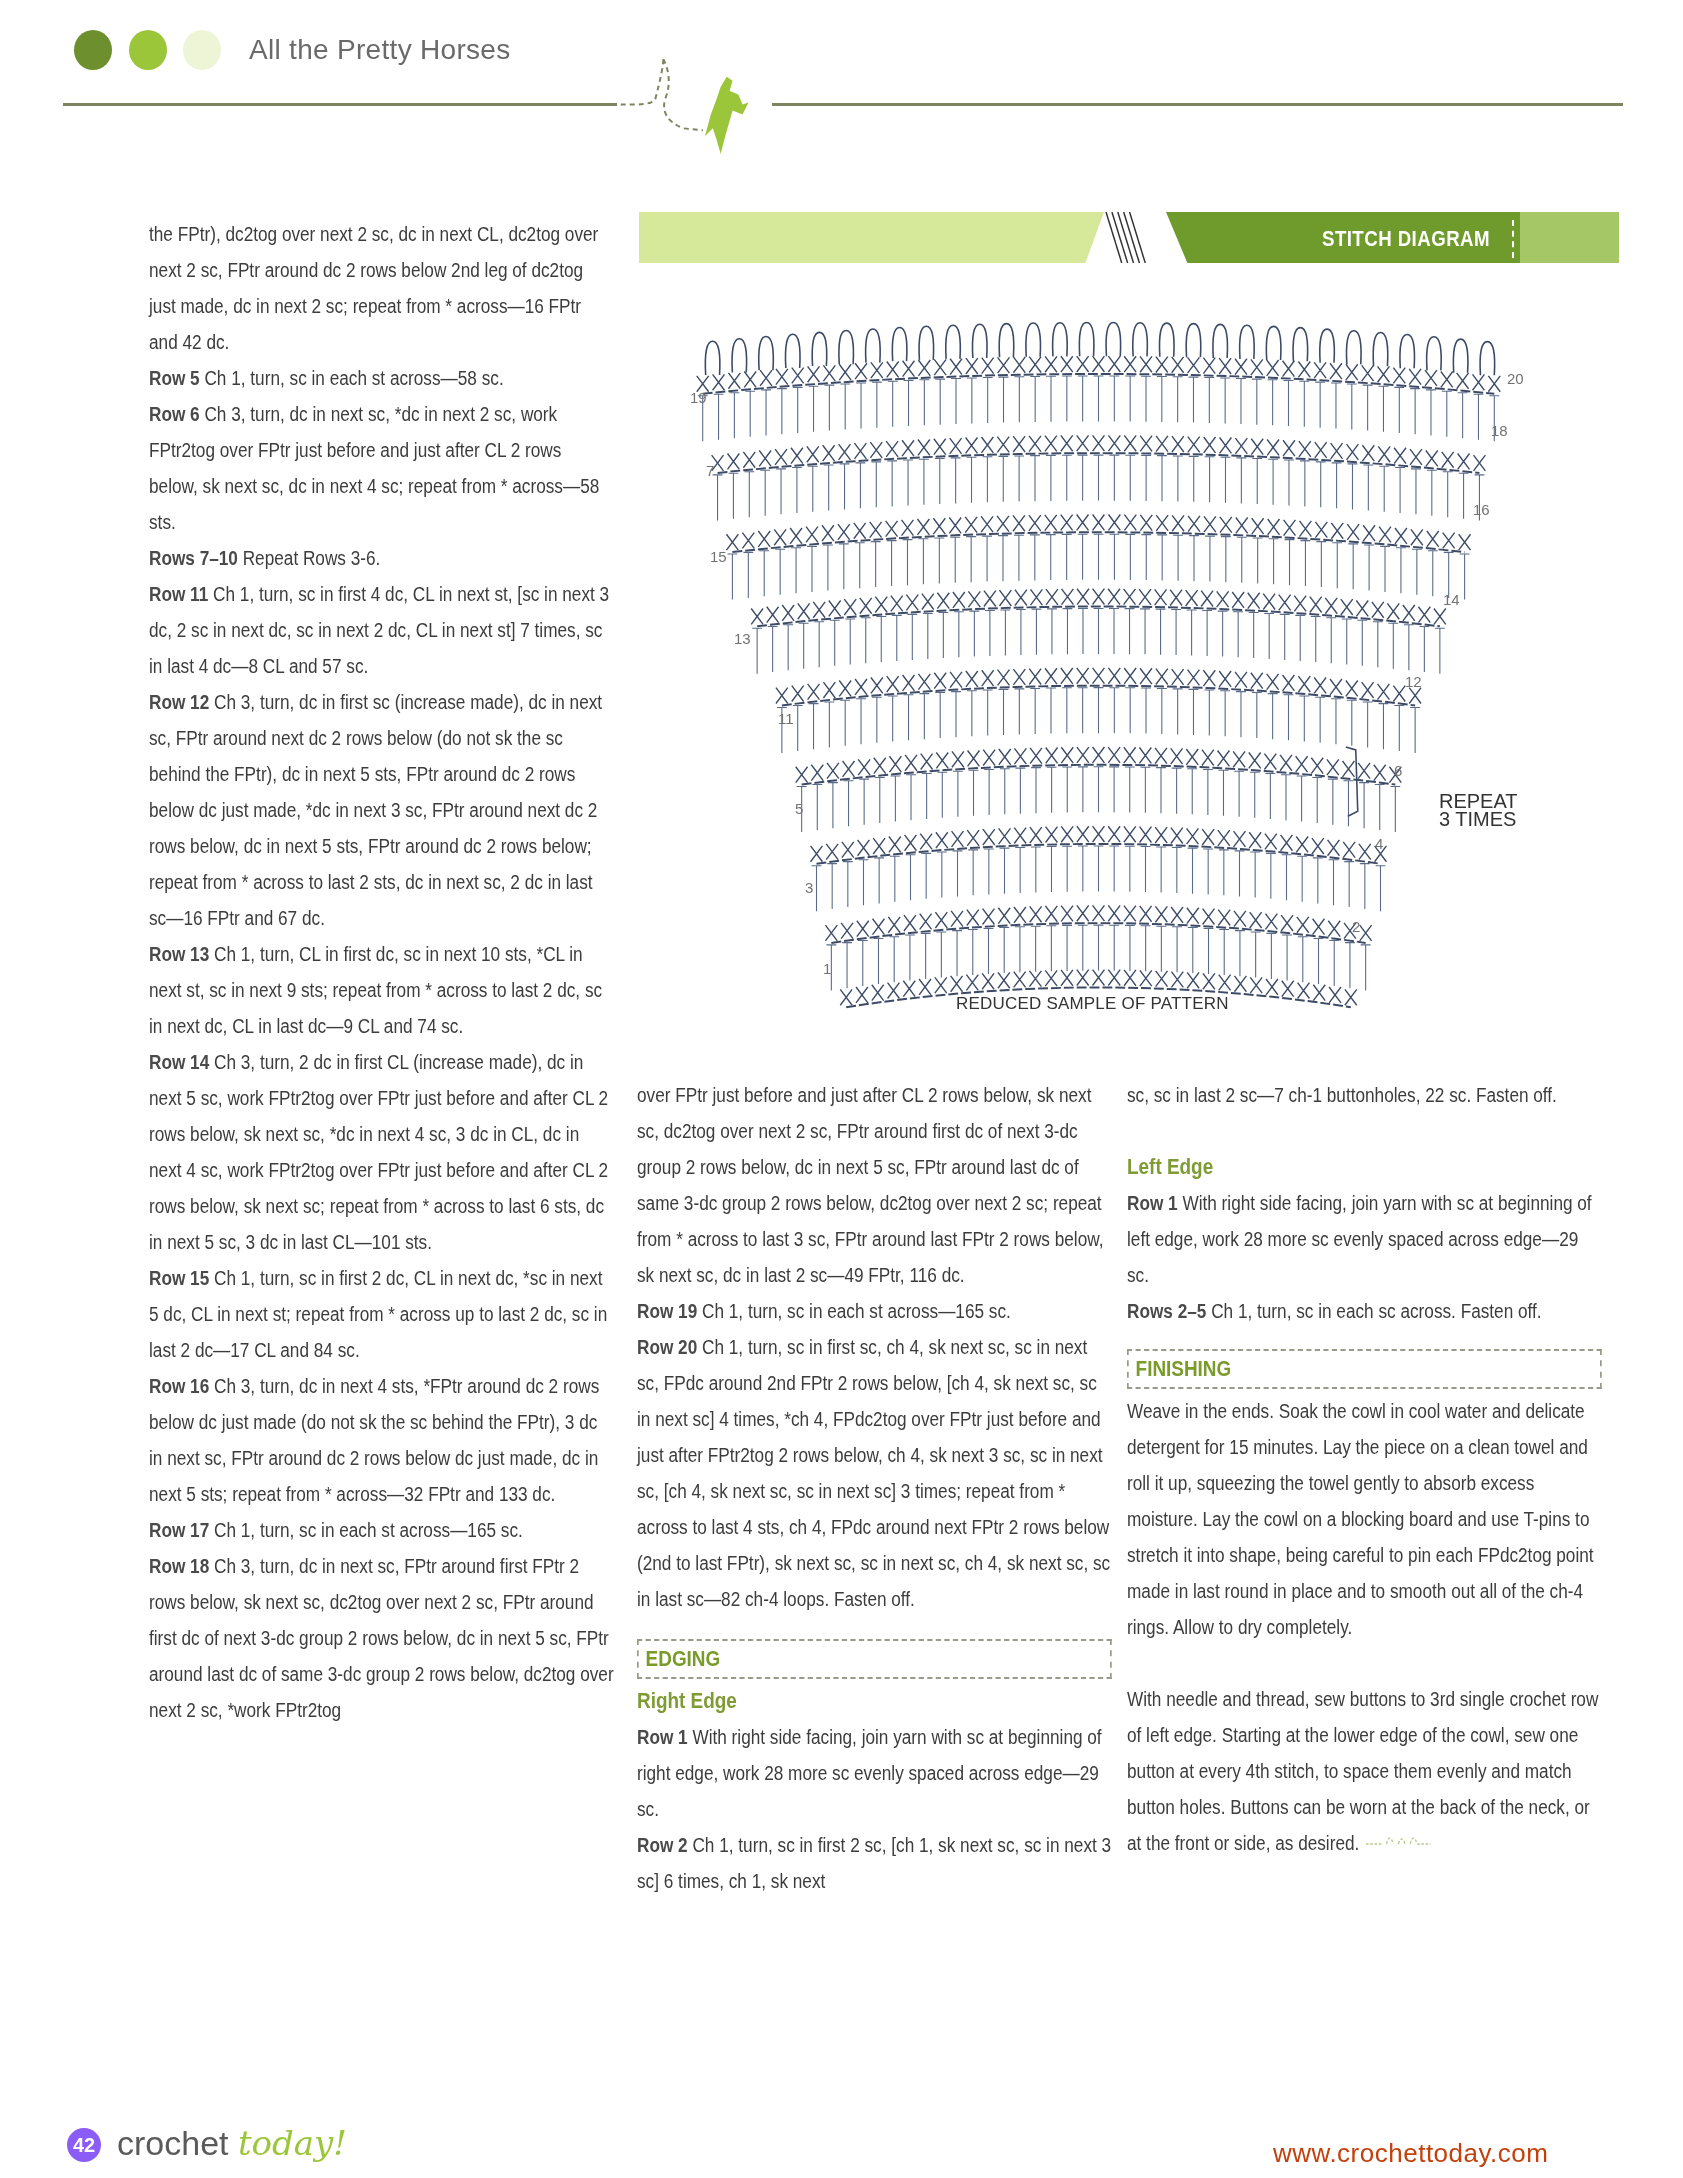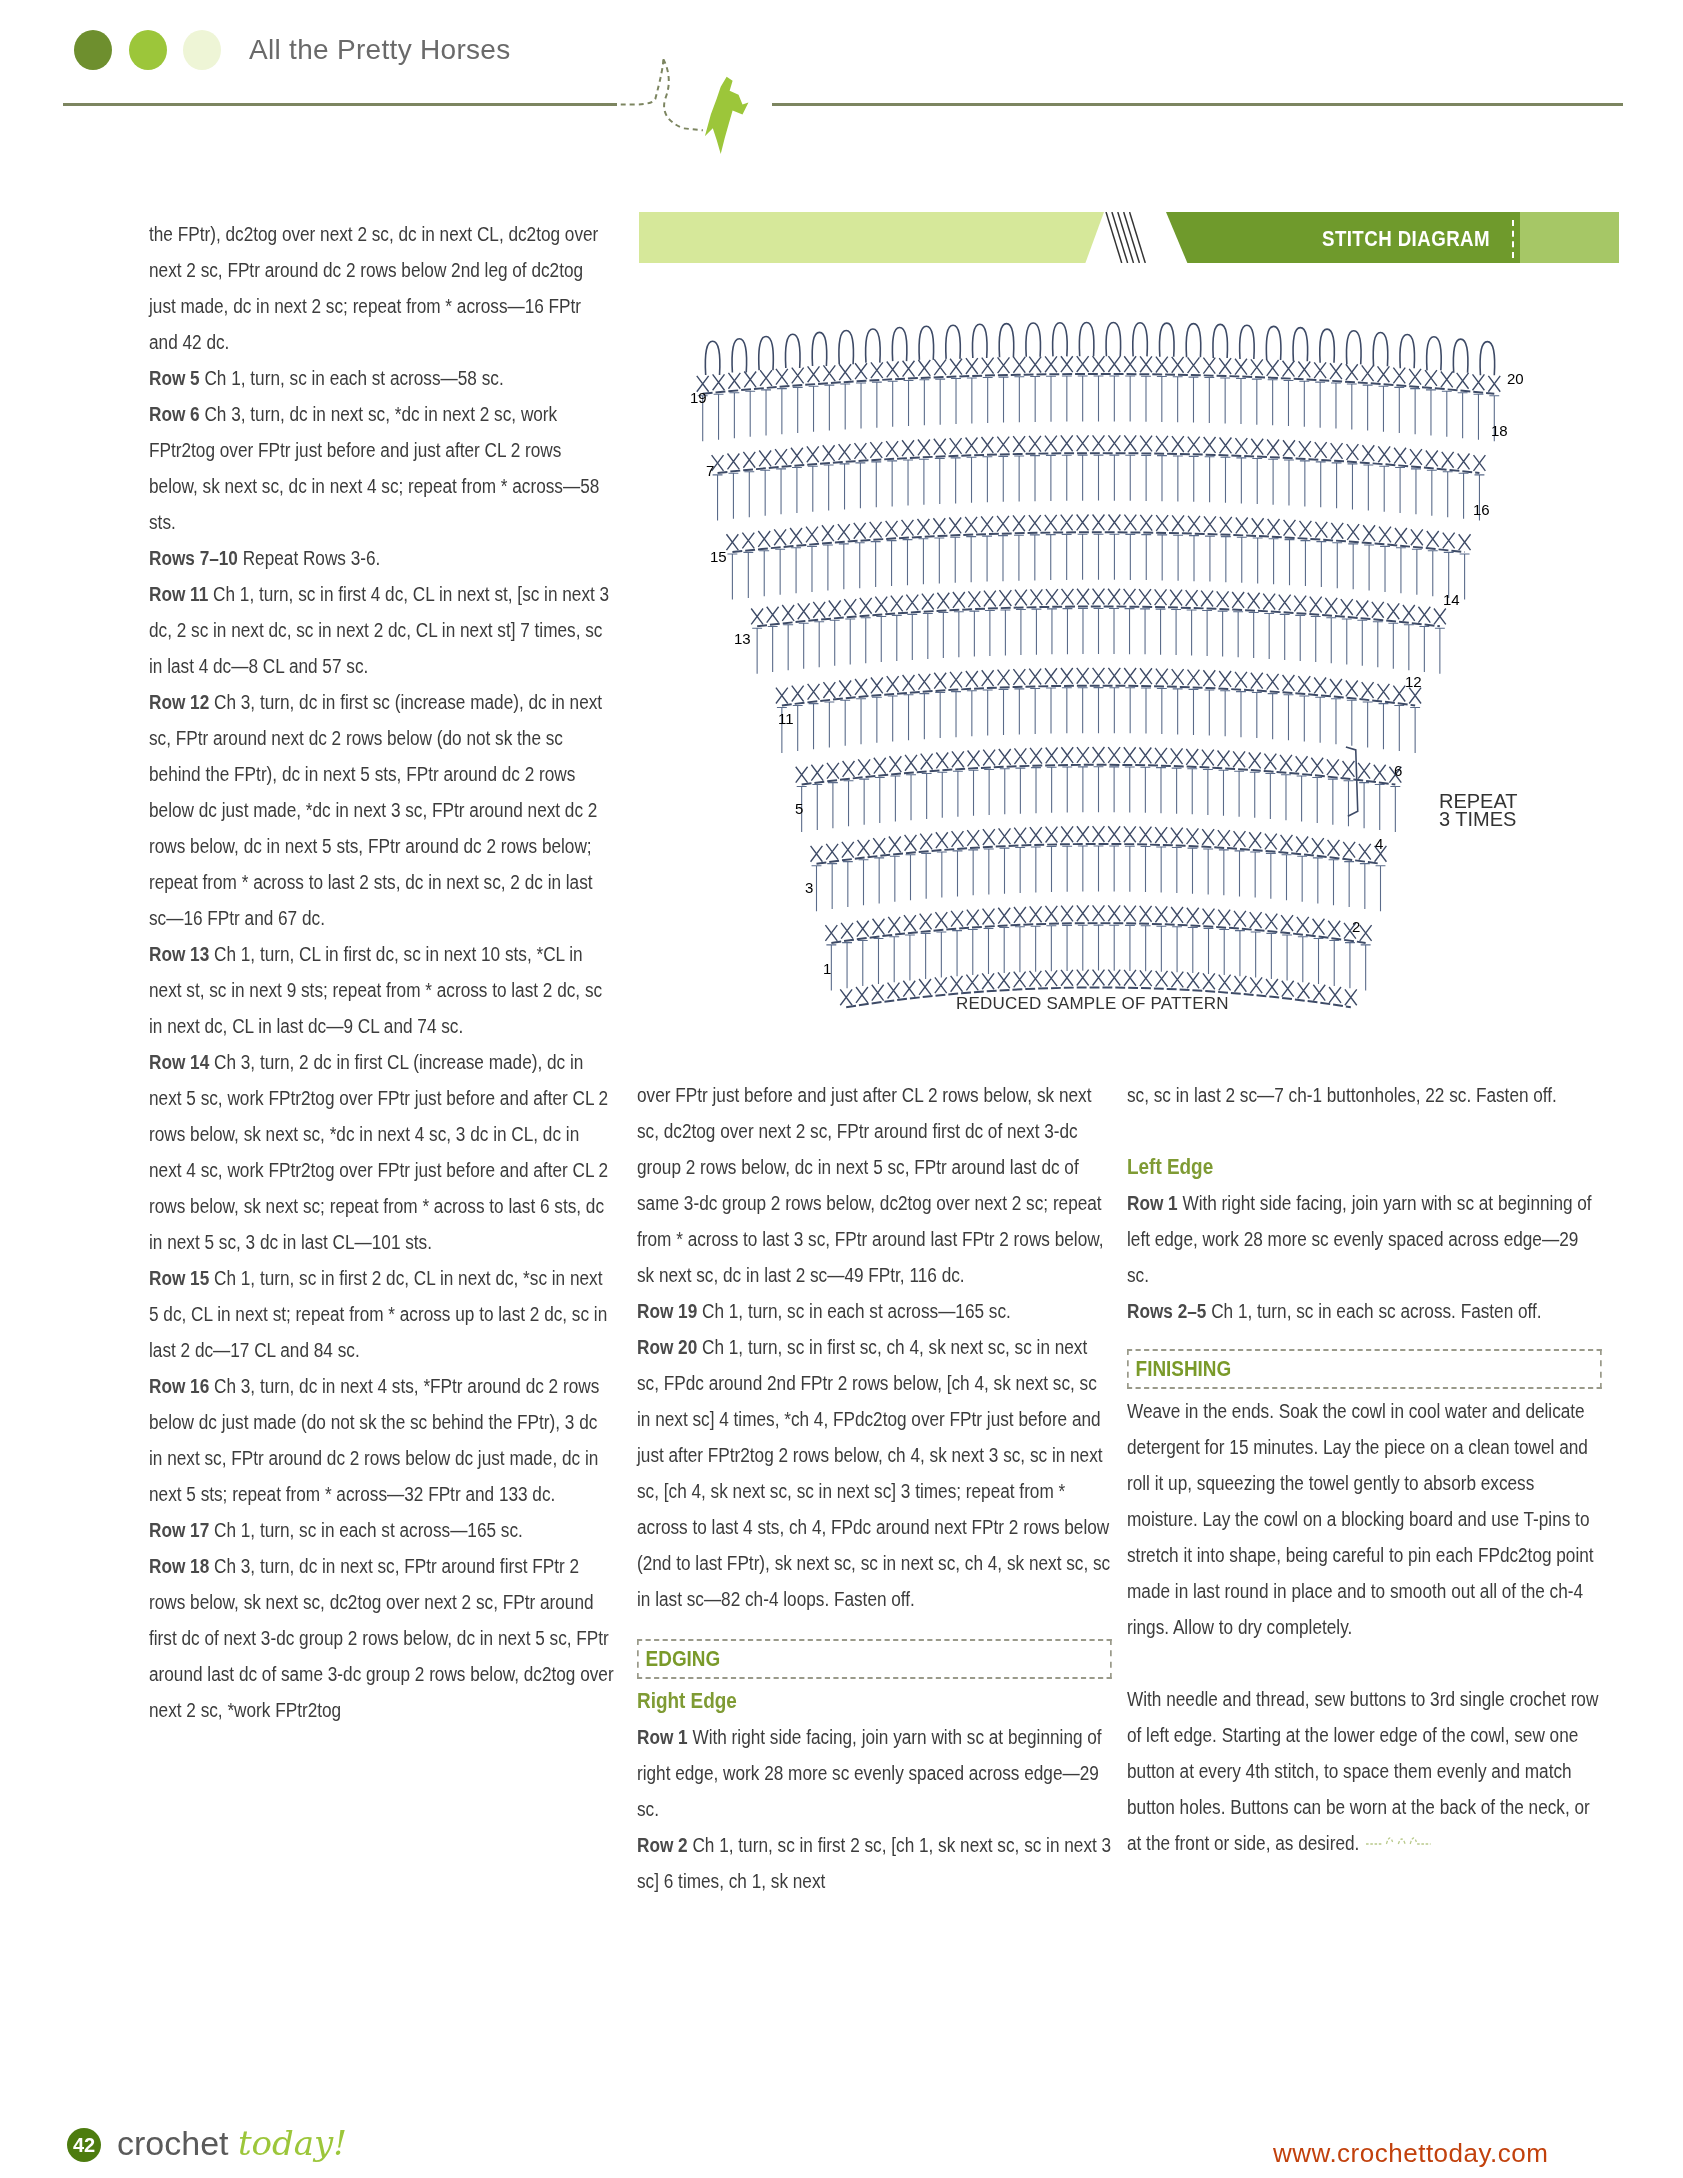--- a/index.html
+++ b/index.html
@@ -35,26 +35,26 @@
   .banner .light { position: absolute; left: 0; top: 0; width: 465px; height: 51px; background: #d6e89a; clip-path: polygon(0 0, 100% 0, 96% 100%, 0 100%); }
   .banner .stripes { position: absolute; left: 465px; top: 0; width: 59px; height: 51px; }
   .banner .dark { position: absolute; left: 527px; top: 0; width: 356px; height: 51px; background: #6f9a2c; clip-path: polygon(0 0, 100% 0, 100% 100%, 6% 100%); }
   .banner .tail { position: absolute; left: 881px; top: 0; width: 99px; height: 51px; background: #a6c766; }
   .banner-label { position: absolute; left: 683px; top: 14px; color: #ffffff; font-size: 22px; font-weight: bold; letter-spacing: 0.5px; transform: scaleX(0.85); transform-origin: left top; }
   .banner-dash { position: absolute; left: 873px; top: 8px; width: 2px; height: 38px; border-left: 2px dashed #ffffff; }
 
   
   .diagram { position: absolute; left: 673px; top: 277px; width: 851px; height: 752px; }
   .diagram svg { width: 100%; height: 100%; }
-  .row-label { position: absolute; font-size: 15px; color: #000000; font-family: "Liberation Sans", sans-serif; }
+  .row-label { position: absolute; font-size: 15px; color: #737373; font-family: "Liberation Sans", sans-serif; }
   .repeat-note { position: absolute; left: 1439px; top: 792px; font-size: 20px; line-height: 18px; color: #333; }
   .caption { position: absolute; left: 956px; top: 994px; font-size: 17px; color: #333; letter-spacing: 0.2px; }
 
   
-  .footer-badge { position: absolute; left: 67px; top: 2128px; width: 34px; height: 34px; border-radius: 50%; background: #4d7c0f; color: #fff; font-size: 20px; font-weight: bold; text-align: center; line-height: 34px; }
+  .footer-badge { position: absolute; left: 67px; top: 2128px; width: 34px; height: 34px; border-radius: 50%; background: #8b5cf6; color: #fff; font-size: 20px; font-weight: bold; text-align: center; line-height: 34px; }
   .footer-brand { position: absolute; left: 117px; top: 2123px; font-size: 34px; color: #5a5a5a; }
   .footer-brand .accent { color: #9cc63a; font-family: "DejaVu Serif", serif; font-style: italic; }
   .footer-url { position: absolute; left: 1273px; top: 2138px; font-size: 26px; color: #c2410c; letter-spacing: 0.5px; }
 </style>
 </head>
 <body>
 
 <div class="header">
   <div class="dot d1"></div>
   <div class="dot d2"></div>

